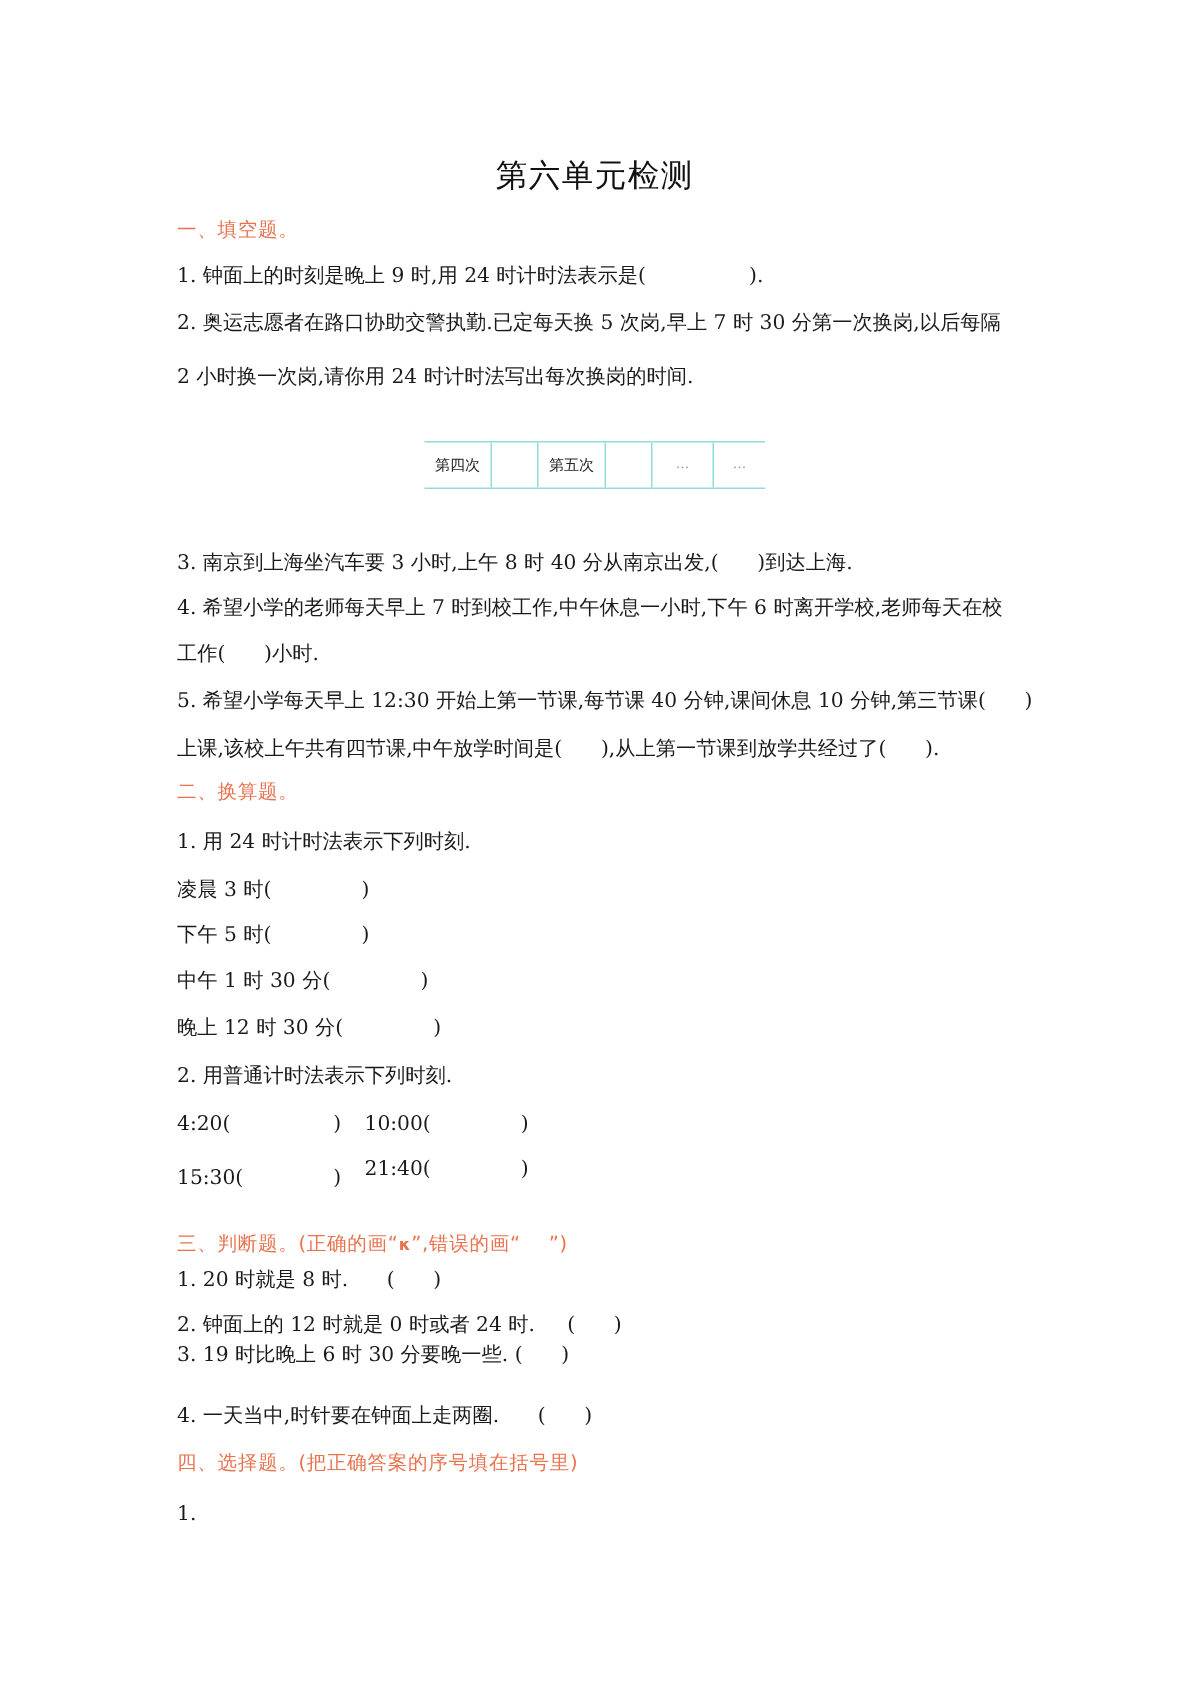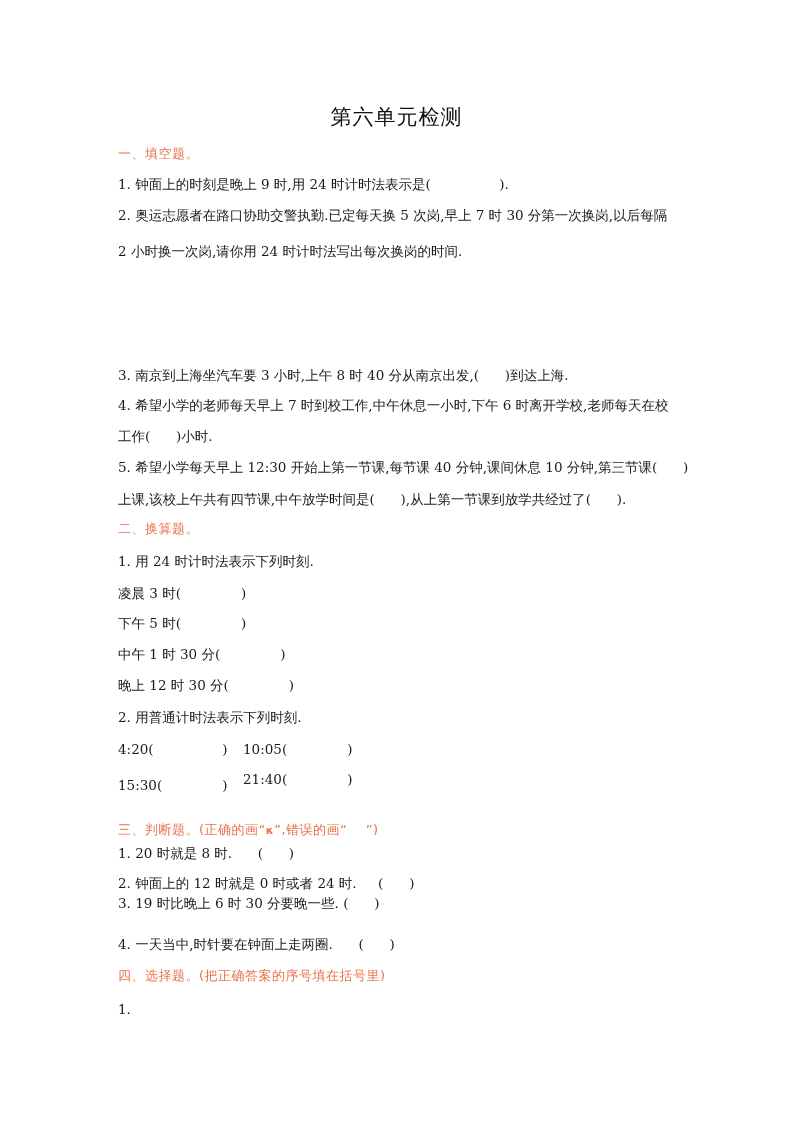--- a/index.html
+++ b/index.html
@@ -75,38 +75,46 @@
 
   <div class="page-title">第六单元检测</div>
 
   <div class="heading" style="top:145px;">一、填空题。</div>
   <div class="line" style="top:175px;">1. 钟面上的时刻是晚上 9 时,用 24 时计时法表示是(                ).</div>
   <div class="line" style="top:206px;">2. 奥运志愿者在路口协助交警执勤.已定每天换 5 次岗,早上 7 时 30 分第一次换岗,以后每隔</div>
   <div class="line" style="top:242px;">2 小时换一次岗,请你用 24 时计时法写出每次换岗的时间.</div>
 
   <table class="shift-table">
     <tbody>
+    <tr>
+      <td class="c-label">第四次</td>
+      <td class="c-blank"></td>
+      <td class="c-label">第五次</td>
+      <td class="c-blank"></td>
+      <td class="c-label3 ellipsis">…</td>
+      <td class="c-blank3 ellipsis">…</td>
+    </tr>
   </tbody>
     </table>
 
   <div class="line" style="top:366px;">3. 南京到上海坐汽车要 3 小时,上午 8 时 40 分从南京出发,(      )到达上海.</div>
   <div class="line" style="top:396px;">4. 希望小学的老师每天早上 7 时到校工作,中午休息一小时,下午 6 时离开学校,老师每天在校</div>
   <div class="line" style="top:427px;">工作(      )小时.</div>
   <div class="line" style="top:458px;">5. 希望小学每天早上 12:30 开始上第一节课,每节课 40 分钟,课间休息 10 分钟,第三节课(      )</div>
   <div class="line" style="top:490px;">上课,该校上午共有四节课,中午放学时间是(      ),从上第一节课到放学共经过了(      ).</div>
 
   <div class="heading" style="top:520px;">二、换算题。</div>
   <div class="line" style="top:552px;">1. 用 24 时计时法表示下列时刻.</div>
   <div class="line" style="top:584px;">凌晨 3 时(              )</div>
   <div class="line" style="top:614px;">下午 5 时(              )</div>
   <div class="line" style="top:645px;">中午 1 时 30 分(              )</div>
   <div class="line" style="top:676px;">晚上 12 时 30 分(              )</div>
   <div class="line" style="top:708px;">2. 用普通计时法表示下列时刻.</div>
   <div class="line" style="top:740px;">4:20(                )</div>
-  <div class="line" style="top:740px; left:243px;">10:05(              )</div>
+  <div class="line" style="top:740px; left:243px;">10:00(              )</div>
   <div class="line" style="top:776px;">15:30(              )</div>
   <div class="line" style="top:770px; left:243px;">21:40(              )</div>
 
   <div class="heading" style="top:805px;margin-top:16px;"><span>三、判断题。(正确的画“</span><span style="font-weight:bold;font-size:11px;">κ</span><span>”,错误的画“    ”)</span></div>
   <div class="line" style="top:844px;">1. 20 时就是 8 时.      (      )</div>
   <div class="line" style="top:874px;">2. 钟面上的 12 时就是 0 时或者 24 时.     (      )</div>
   <div class="line" style="top:894px;">3. 19 时比晚上 6 时 30 分要晚一些. (      )</div>
   <div class="line" style="top:935px;">4. 一天当中,时针要在钟面上走两圈.      (      )</div>
 
   <div class="heading" style="top:967px;">四、选择题。(把正确答案的序号填在括号里)</div>

